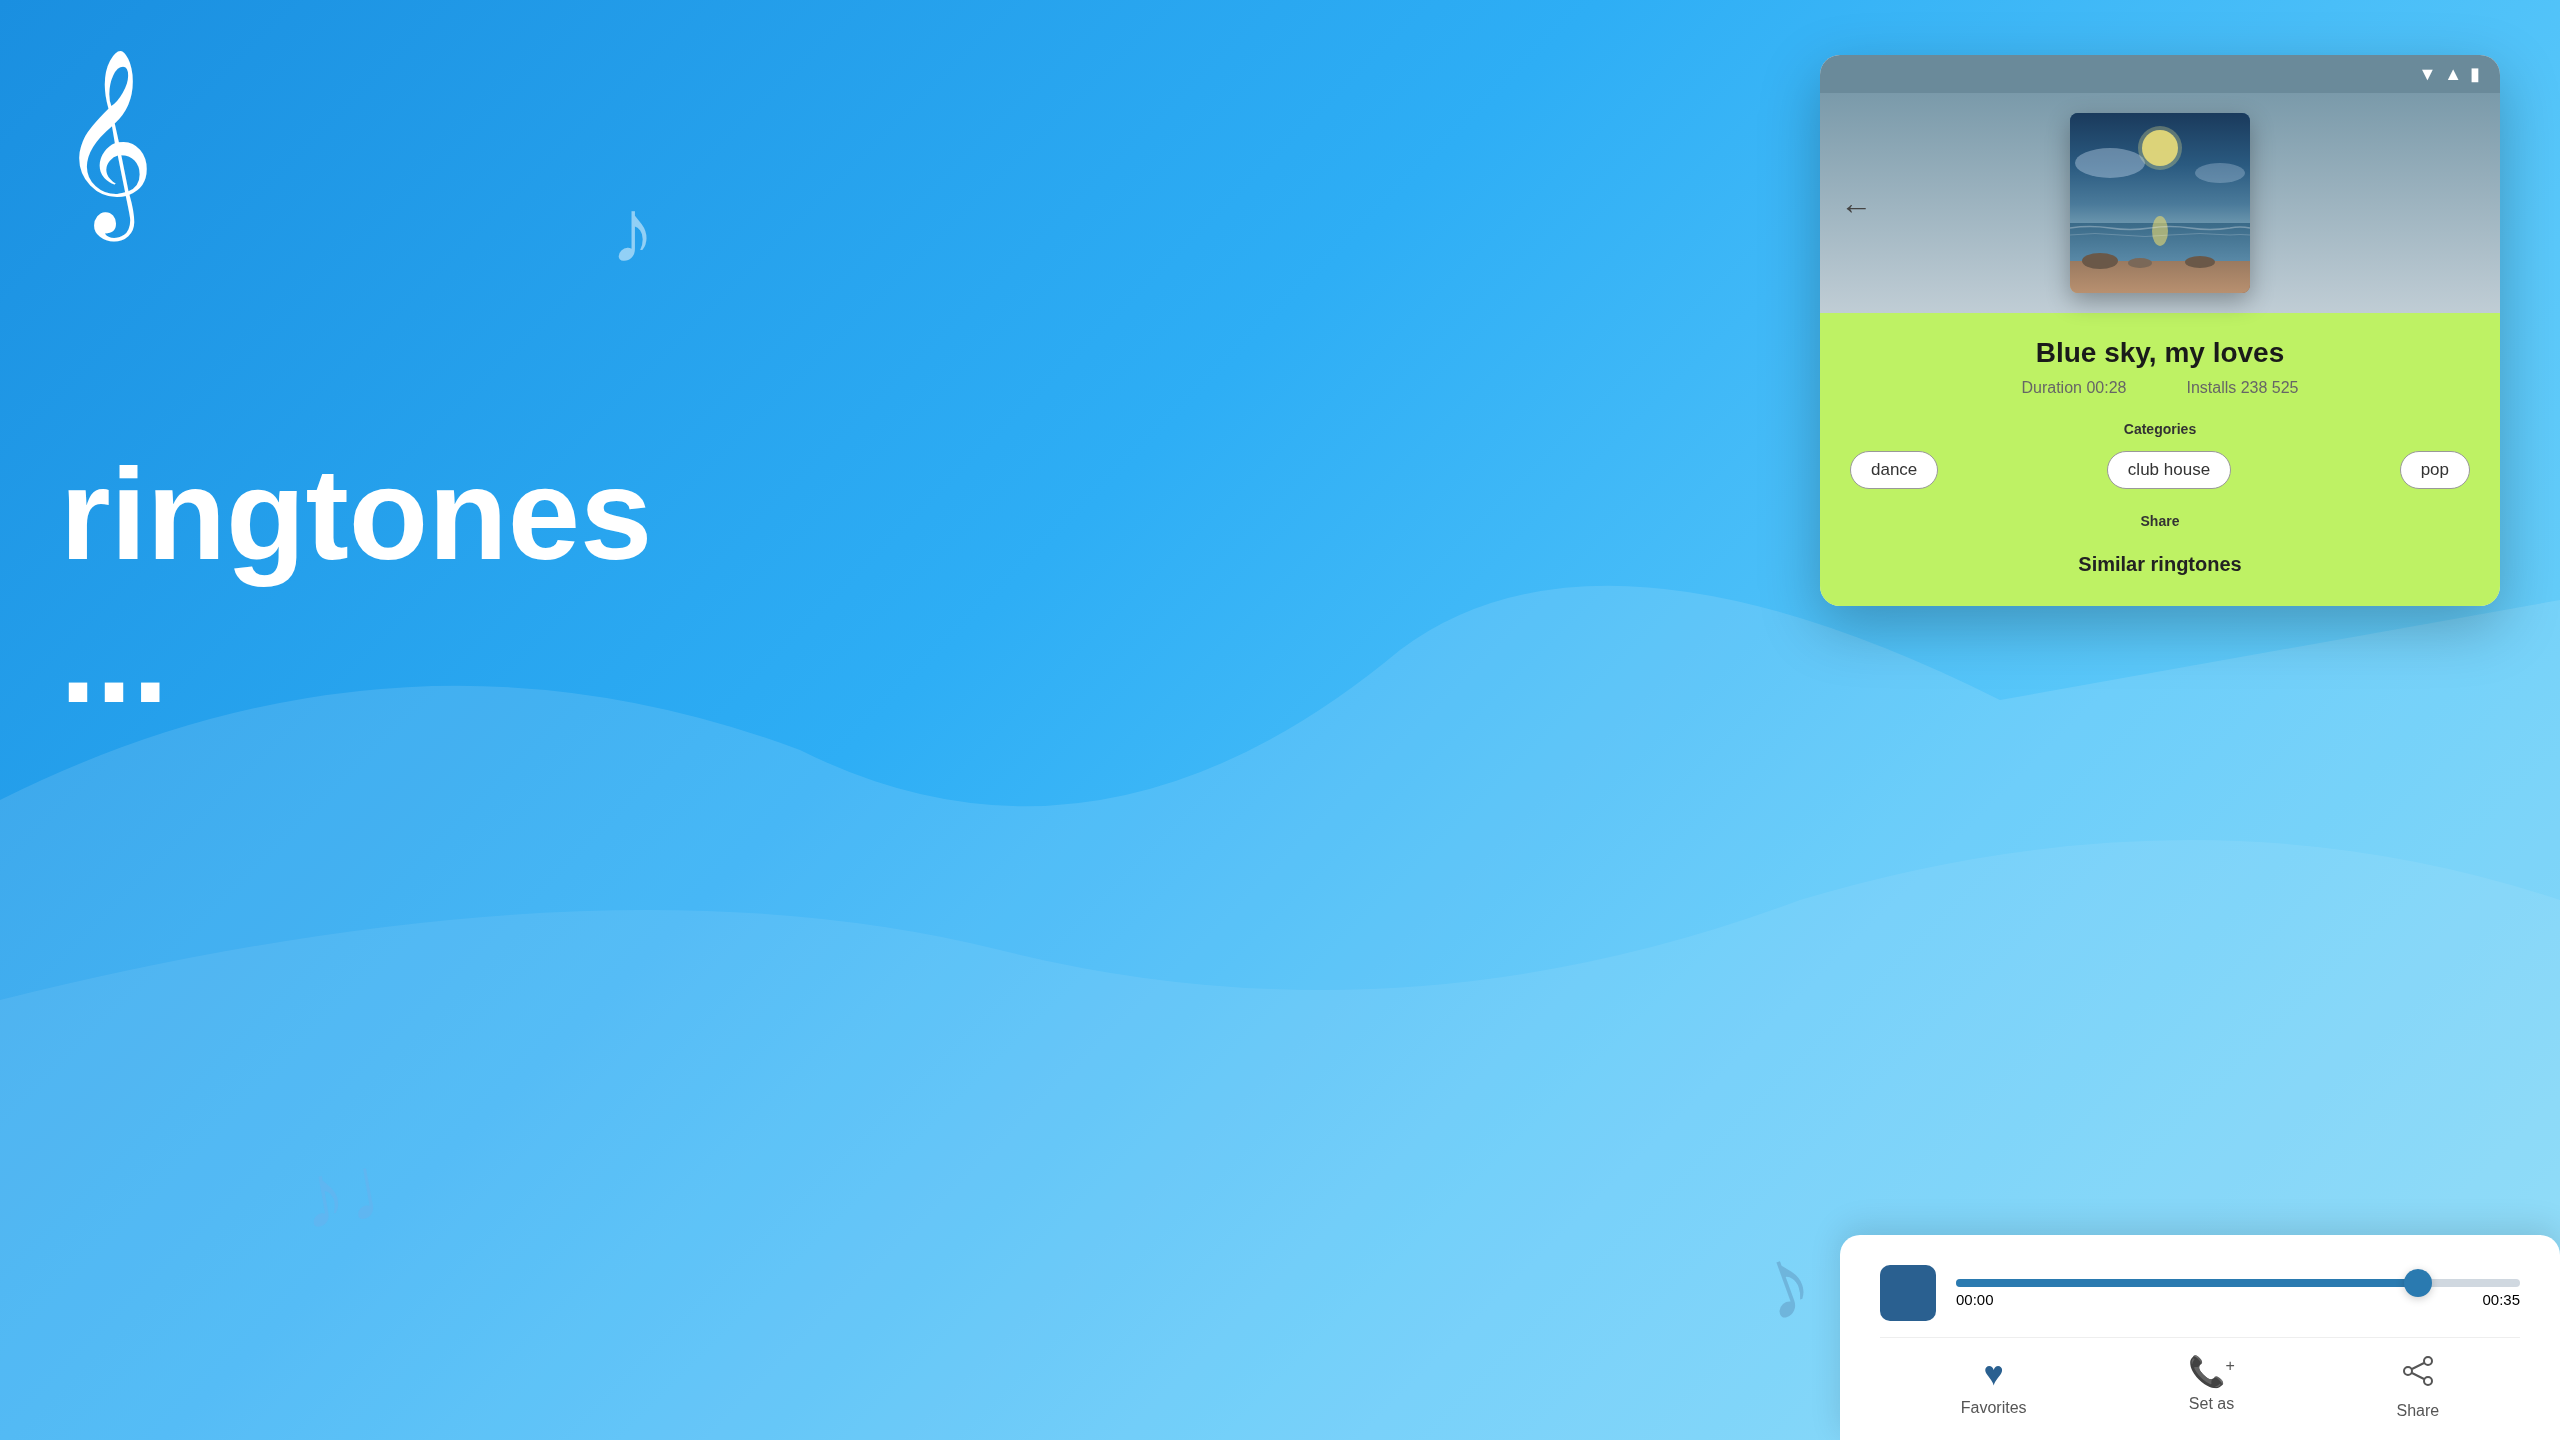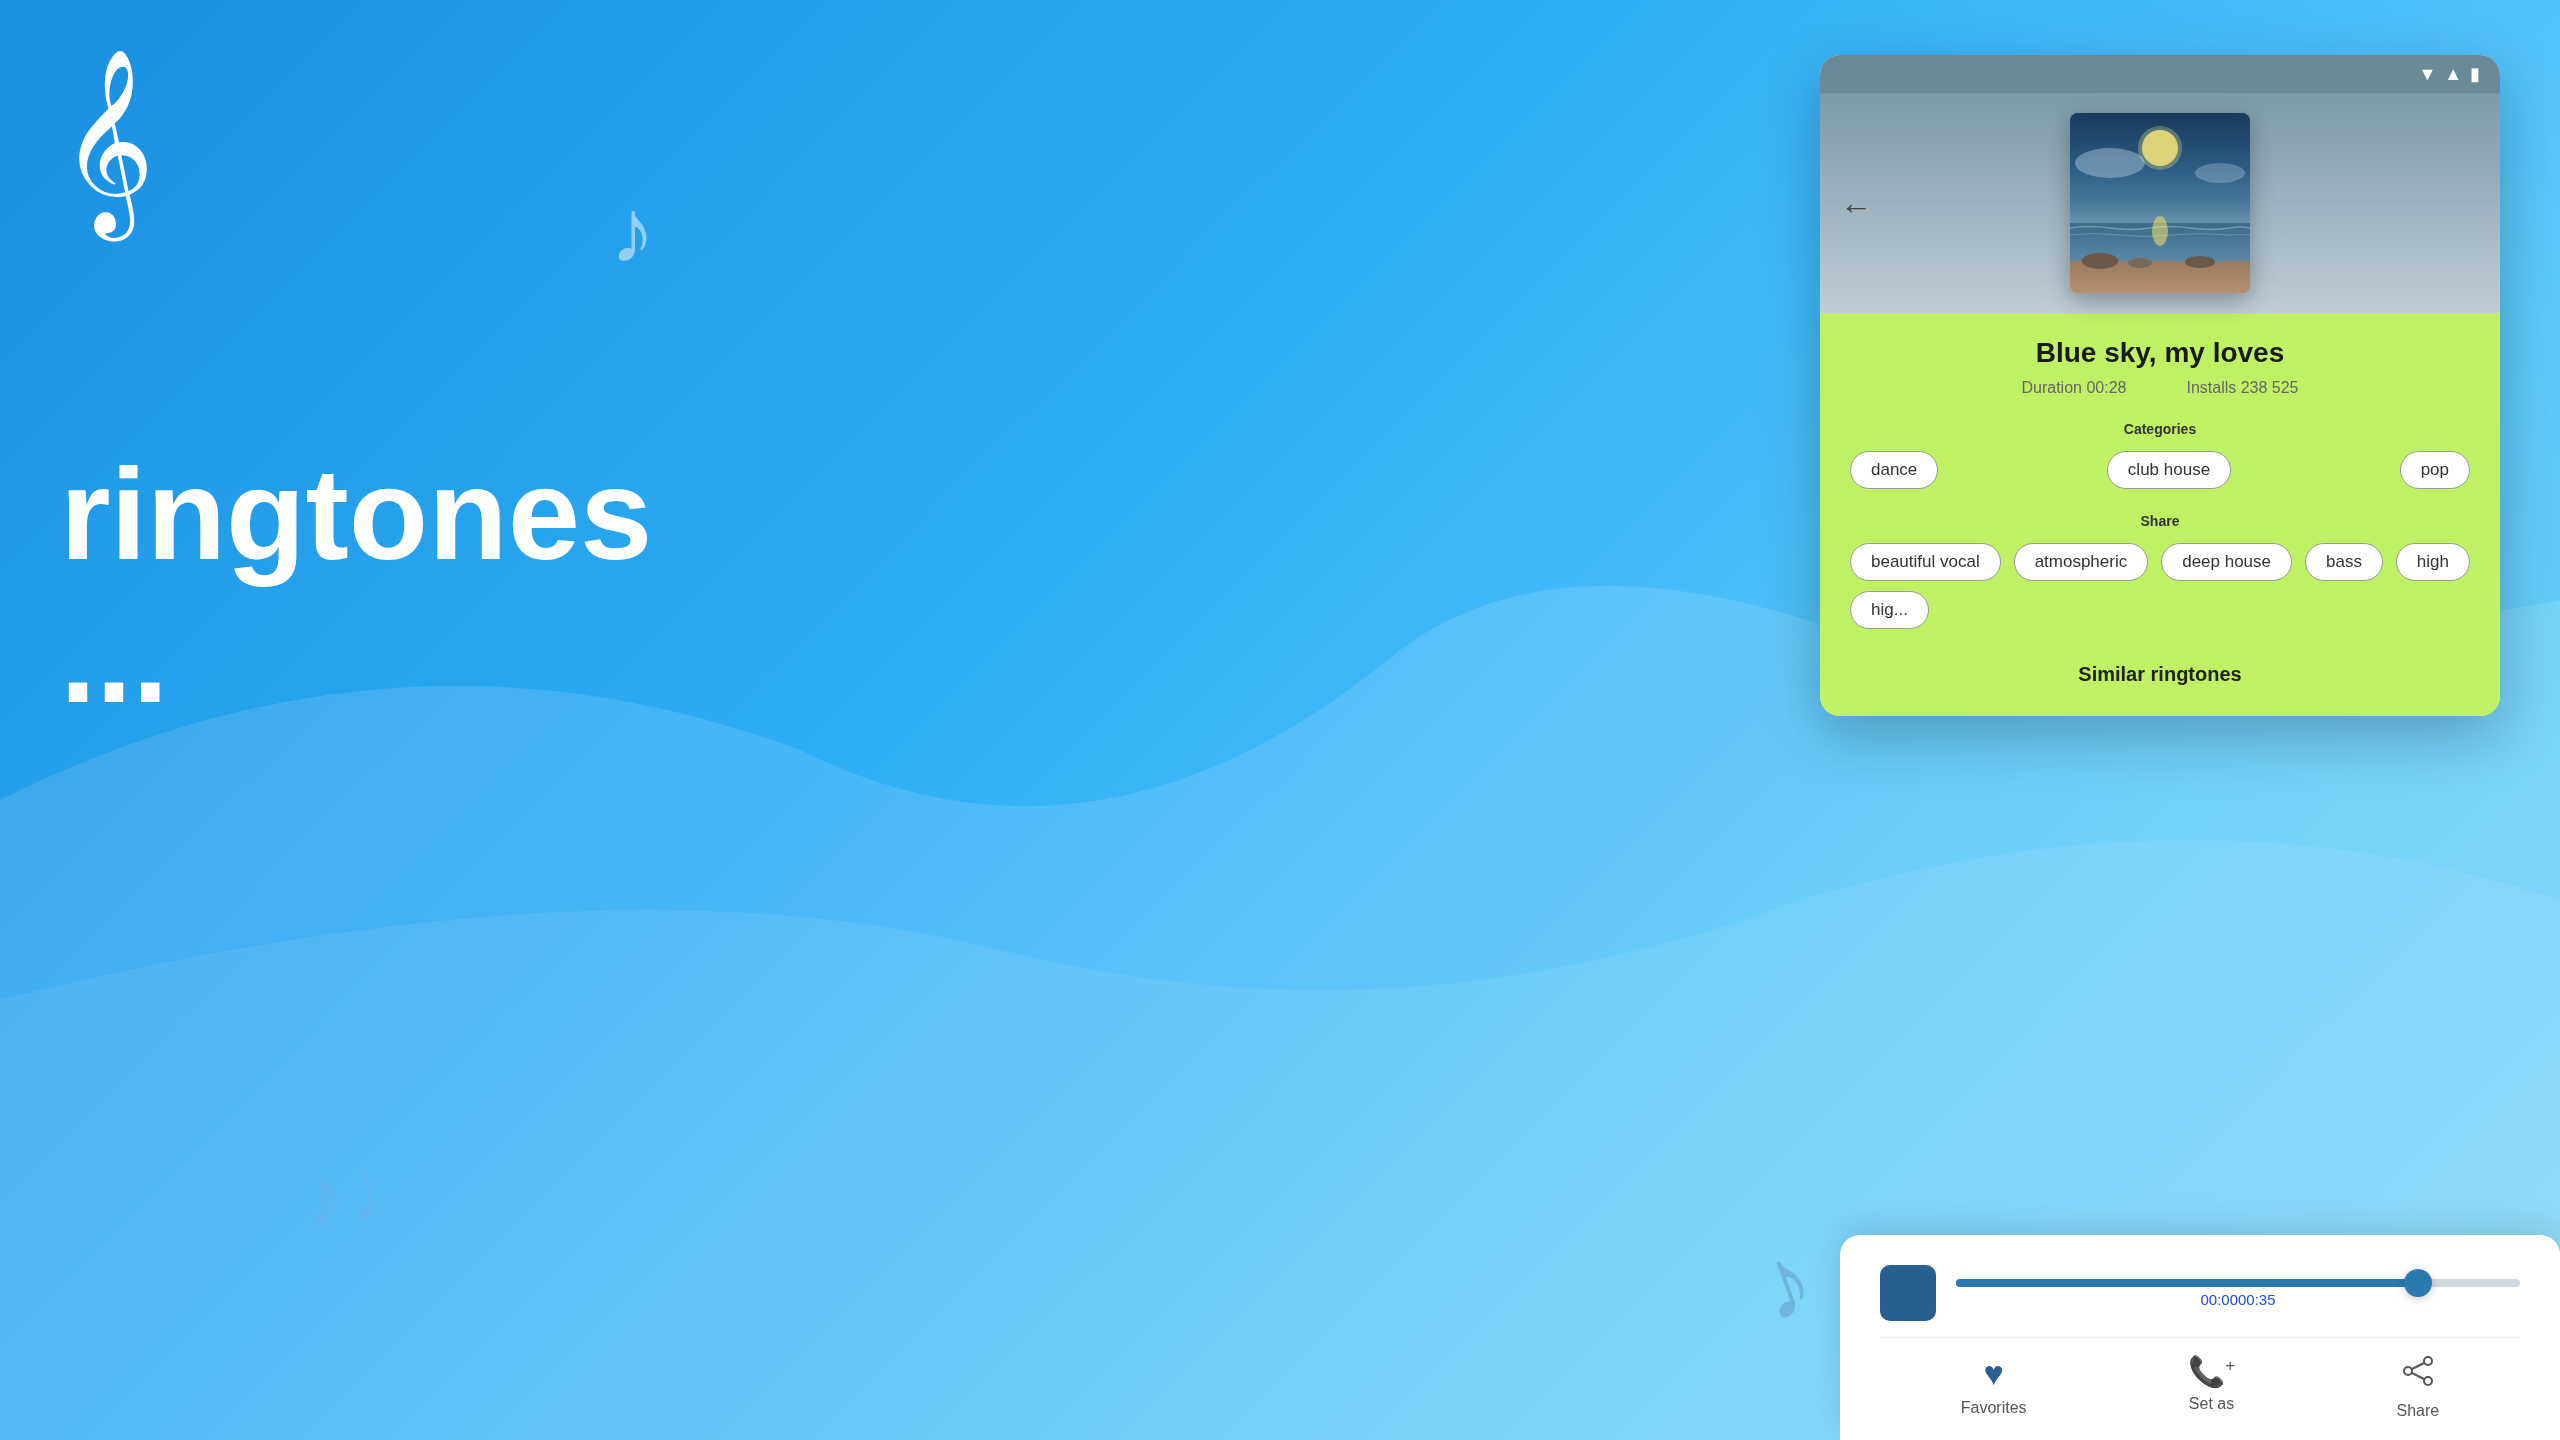--- a/index.html
+++ b/index.html
@@ -264,24 +264,24 @@
       border-radius: 50%;
       position: absolute;
       right: -14px;
       top: 50%;
       transform: translateY(-50%);
       box-shadow: 0 2px 8px rgba(0,0,0,0.2);
     }
 
     .time-labels {
       display: flex;
-      justify-content: center;
+      justify-content: space-between;
       margin-top: 4px;
       font-size: 15px;
-      color: #1d4ed8;
+      color: #000000;
     }
 
     .player-actions {
       display: flex;
       justify-content: space-around;
       padding-top: 16px;
       border-top: 1px solid #eee;
       margin-top: 10px;
     }
 
@@ -408,28 +408,20 @@
     </div>
 
     <div class="section-title">Categories</div>
     <div class="tags-row">
       <span class="tag-pill">dance</span>
       <span class="tag-pill">club house</span>
       <span class="tag-pill">pop</span>
     </div>
 
     <div class="section-title">Share</div>
-    <div class="tags-row">
-      <span class="tag-pill">beautiful vocal</span>
-      <span class="tag-pill">atmospheric</span>
-      <span class="tag-pill">deep house</span>
-      <span class="tag-pill">bass</span>
-      <span class="tag-pill">high</span>
-      <span class="tag-pill">hig...</span>
-    </div>
 
     <div class="similar-title">Similar ringtones</div>
   </div>
 </div>
 
 <div class="player-card">
   <div class="player-top">
     <div class="play-btn"></div>
     <div class="progress-bar-container">
       <div class="progress-track">

